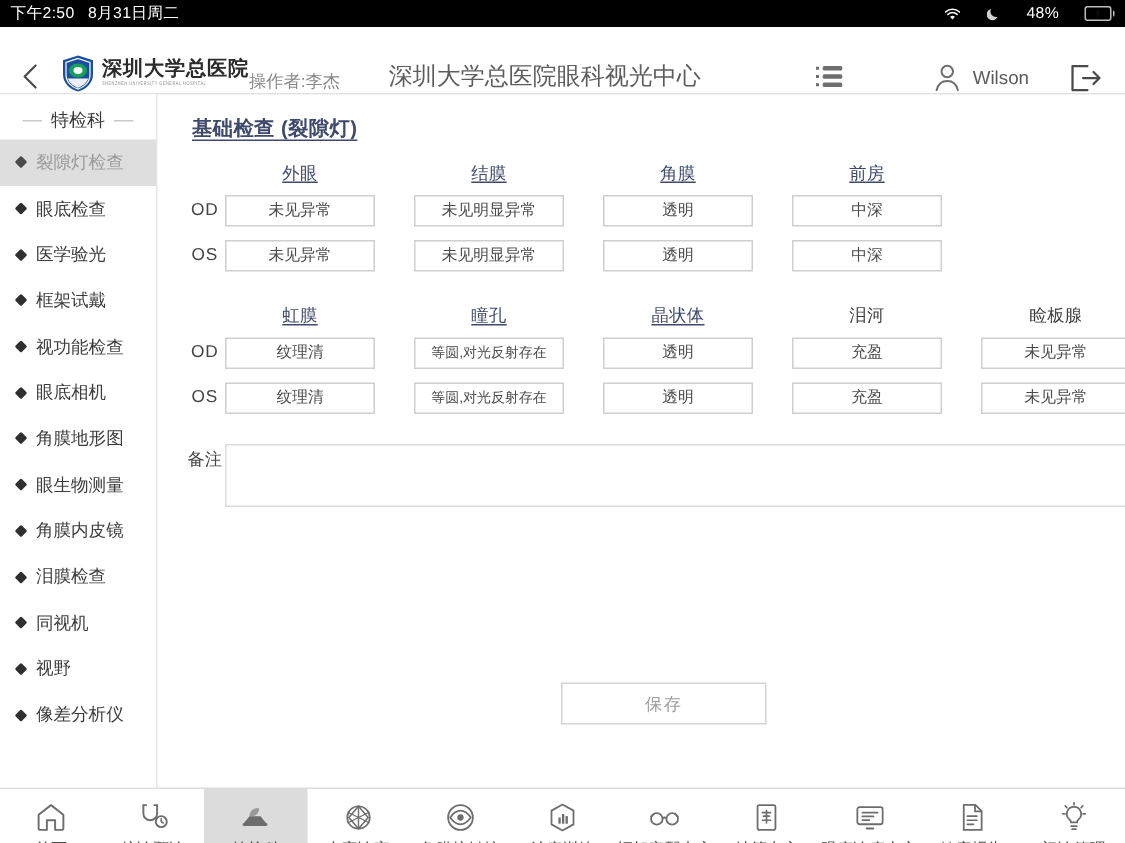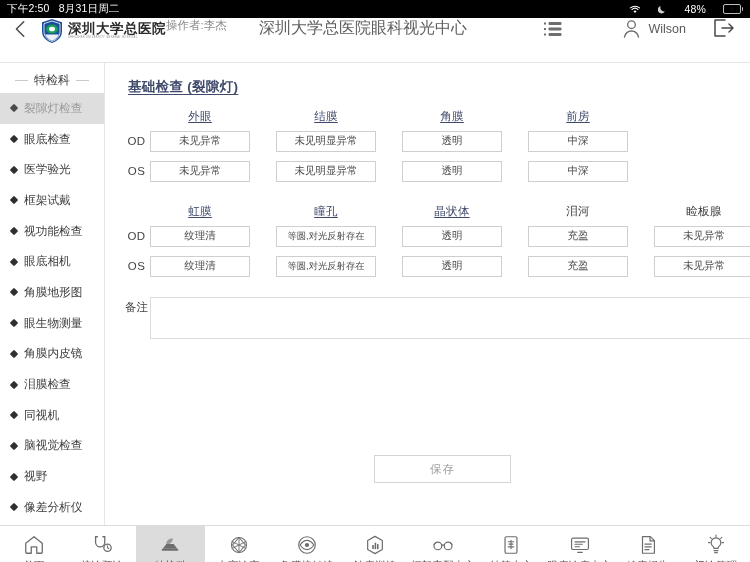--- a/index.html
+++ b/index.html
@@ -25,21 +25,21 @@
     width:18px; height:9.5px; border:1px solid #bdbdbd; border-radius:2px;
     padding:1px; position:relative;
   }
   .batt-fill{ width:100%; height:100%; background:#4cd964; border-radius:1px; }
   .batt-cap{ width:1.5px; height:4px; background:#bdbdbd; border-radius:0 1px 1px 0; margin-left:.5px; }
   .bolt{ position:absolute; left:50%; top:50%; transform:translate(-50%,-50%); width:6px; height:8px; }
 
   
   .header{
     height:45px; background:#fff; border-bottom:1px solid #e3e3e3;
-    display:flex; align-items:flex-start; padding:0 14px 17px 10px;
+    display:flex; align-items:flex-end; padding:0 14px 0 10px;
   }
   .back-chev{ width:22px; height:22px; flex:none; cursor:pointer; }
   .logo{ display:flex; align-items:center; margin-left:8px; flex:none; }
   .logo-shield{ width:24px; height:26px; display:block; }
   .logo-txt{ margin-left:4px; line-height:1; }
   .logo-cn{ font-size:13.5px; font-weight:bold; color:#2b2b2b; letter-spacing:.5px;
             font-family:"DejaVu Sans",sans-serif; }
   .logo-en{ font-size:2.6px; color:#8b8b8b; letter-spacing:.35px; margin-top:2px; transform:scaleY(1.4); transform-origin:left top;}
   .operator{ font-size:11.5px; color:#8a8a8a; white-space:nowrap; }
   .center-title{ flex:1; text-align:center; font-size:16px; color:#5d5d5d; padding-right:42px; }
@@ -257,24 +257,20 @@
         <div class="side-item">
           <span class="dia"></span>
           <span>泪膜检查</span>
         </div>
         <div class="side-item">
           <span class="dia"></span>
           <span>同视机</span>
         </div>
         <div class="side-item">
           <span class="dia"></span>
-          <span>脑视觉检查</span>
-        </div>
-        <div class="side-item">
-          <span class="dia"></span>
           <span>视野</span>
         </div>
         <div class="side-item">
           <span class="dia"></span>
           <span>像差分析仪</span>
         </div>
       </div>
   </div>
 
   <div class="main">

